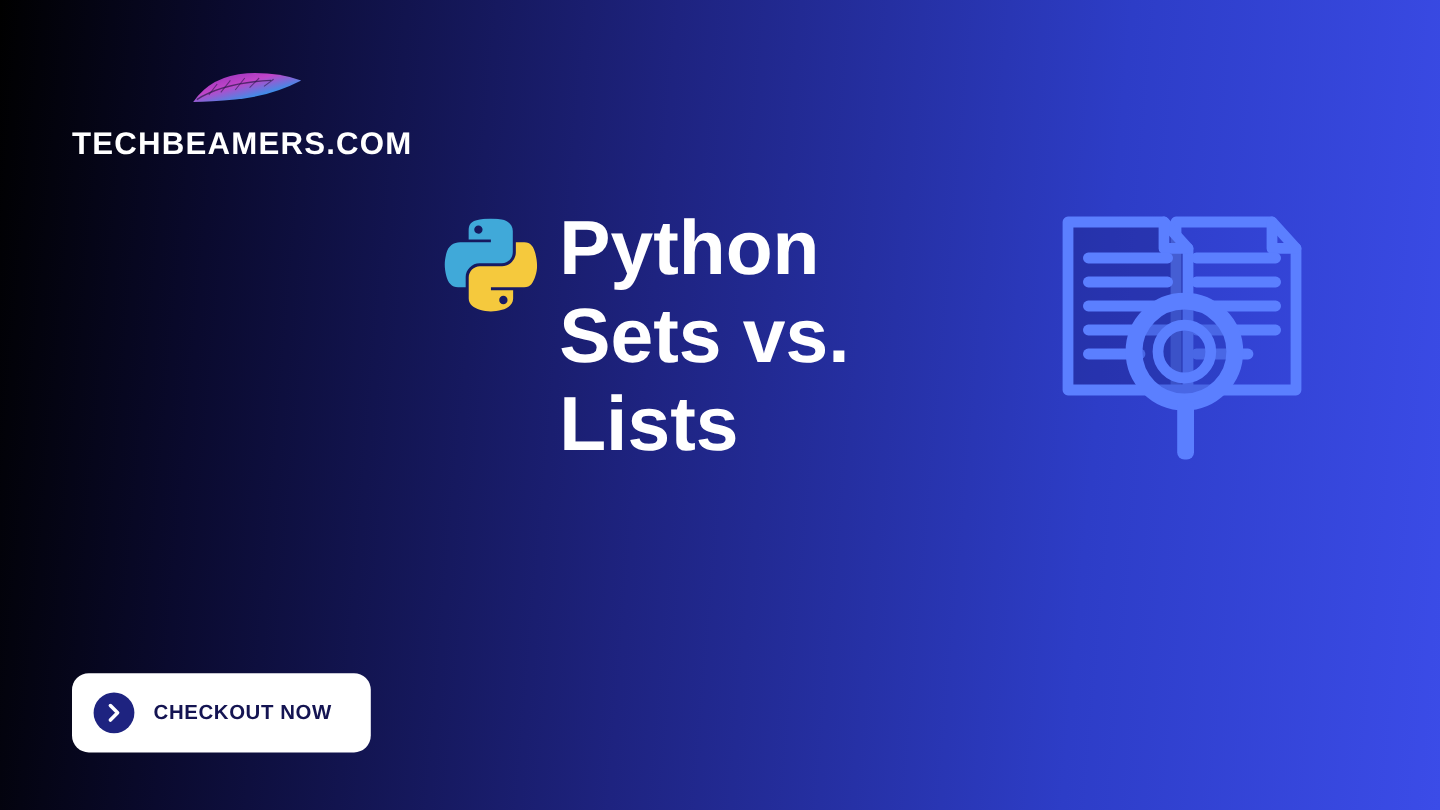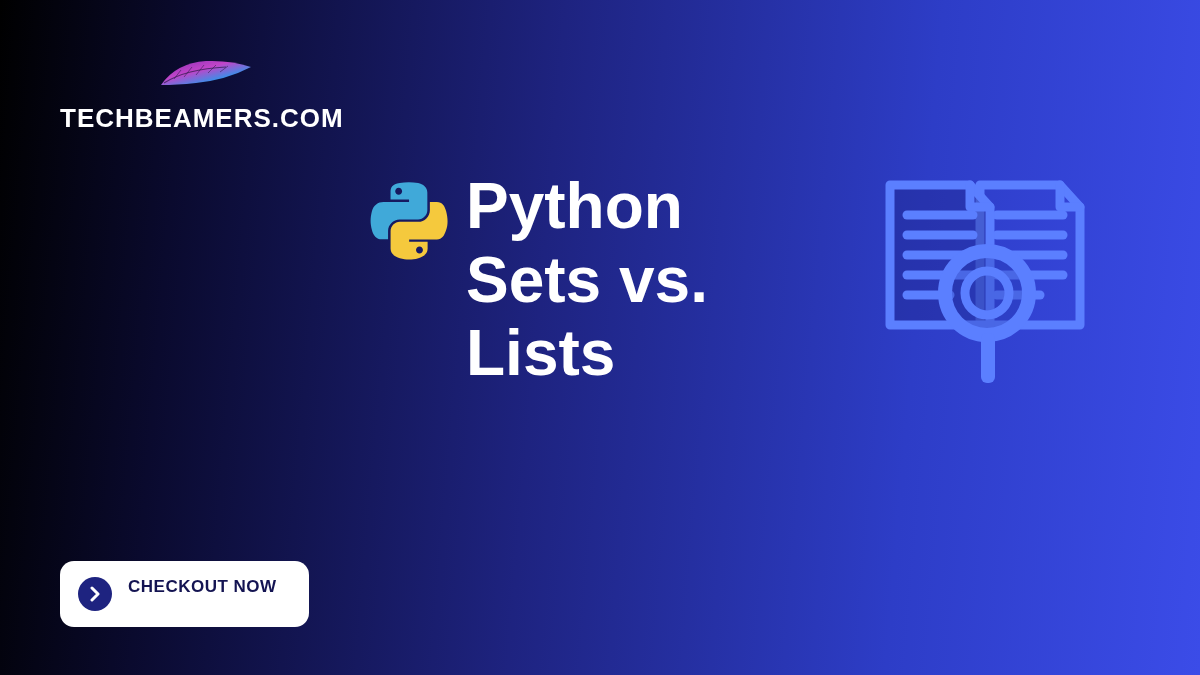--- a/index.html
+++ b/index.html
@@ -59,20 +59,21 @@
   }
 
   .cta-button {
     position: absolute;
     bottom: 48px;
     left: 60px;
     background: #ffffff;
     border-radius: 14px;
     padding: 16px 32px 16px 18px;
     display: flex;
+    align-items: center;
     gap: 16px;
     cursor: pointer;
   }
 
   .cta-arrow-circle {
     width: 34px;
     height: 34px;
     border-radius: 50%;
     background: #1e2380;
     display: flex;

